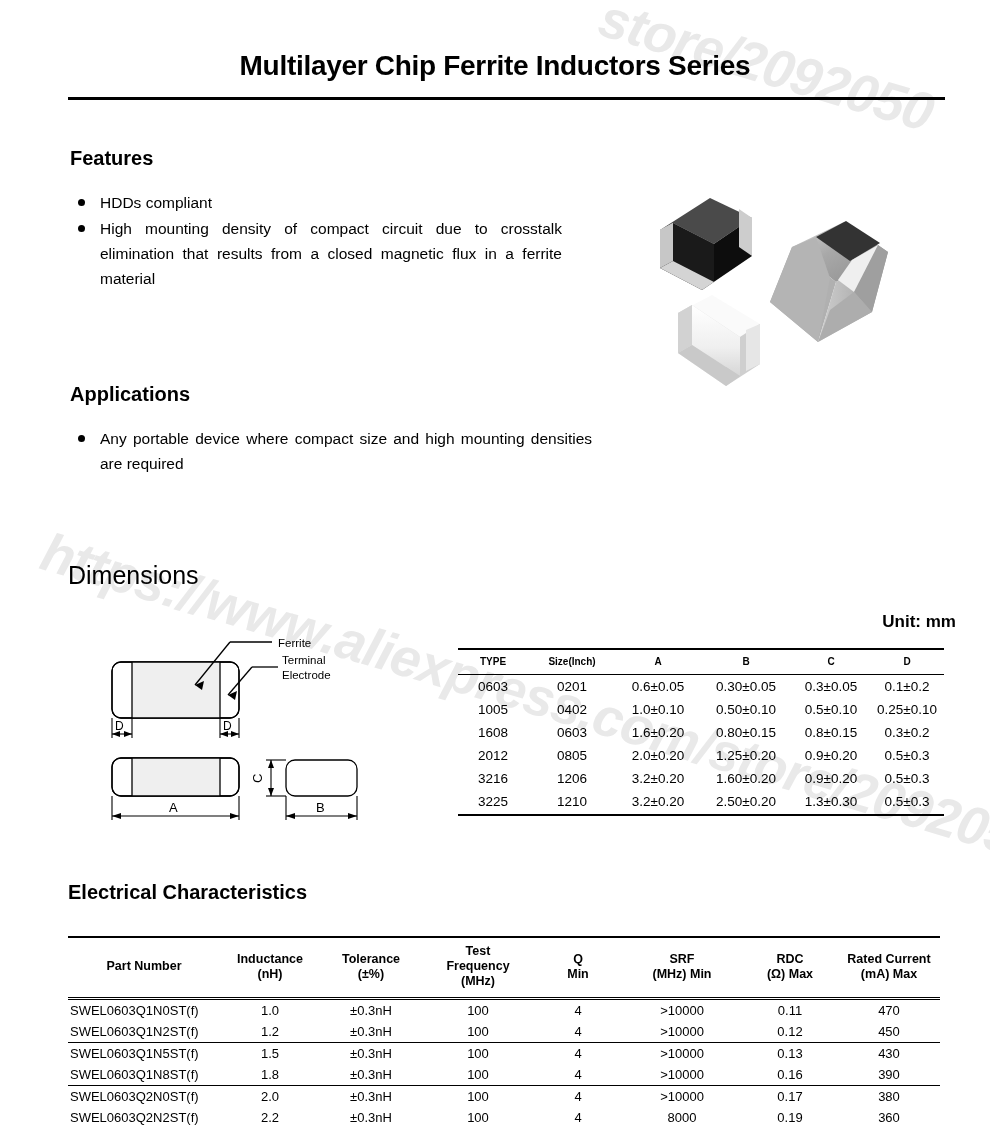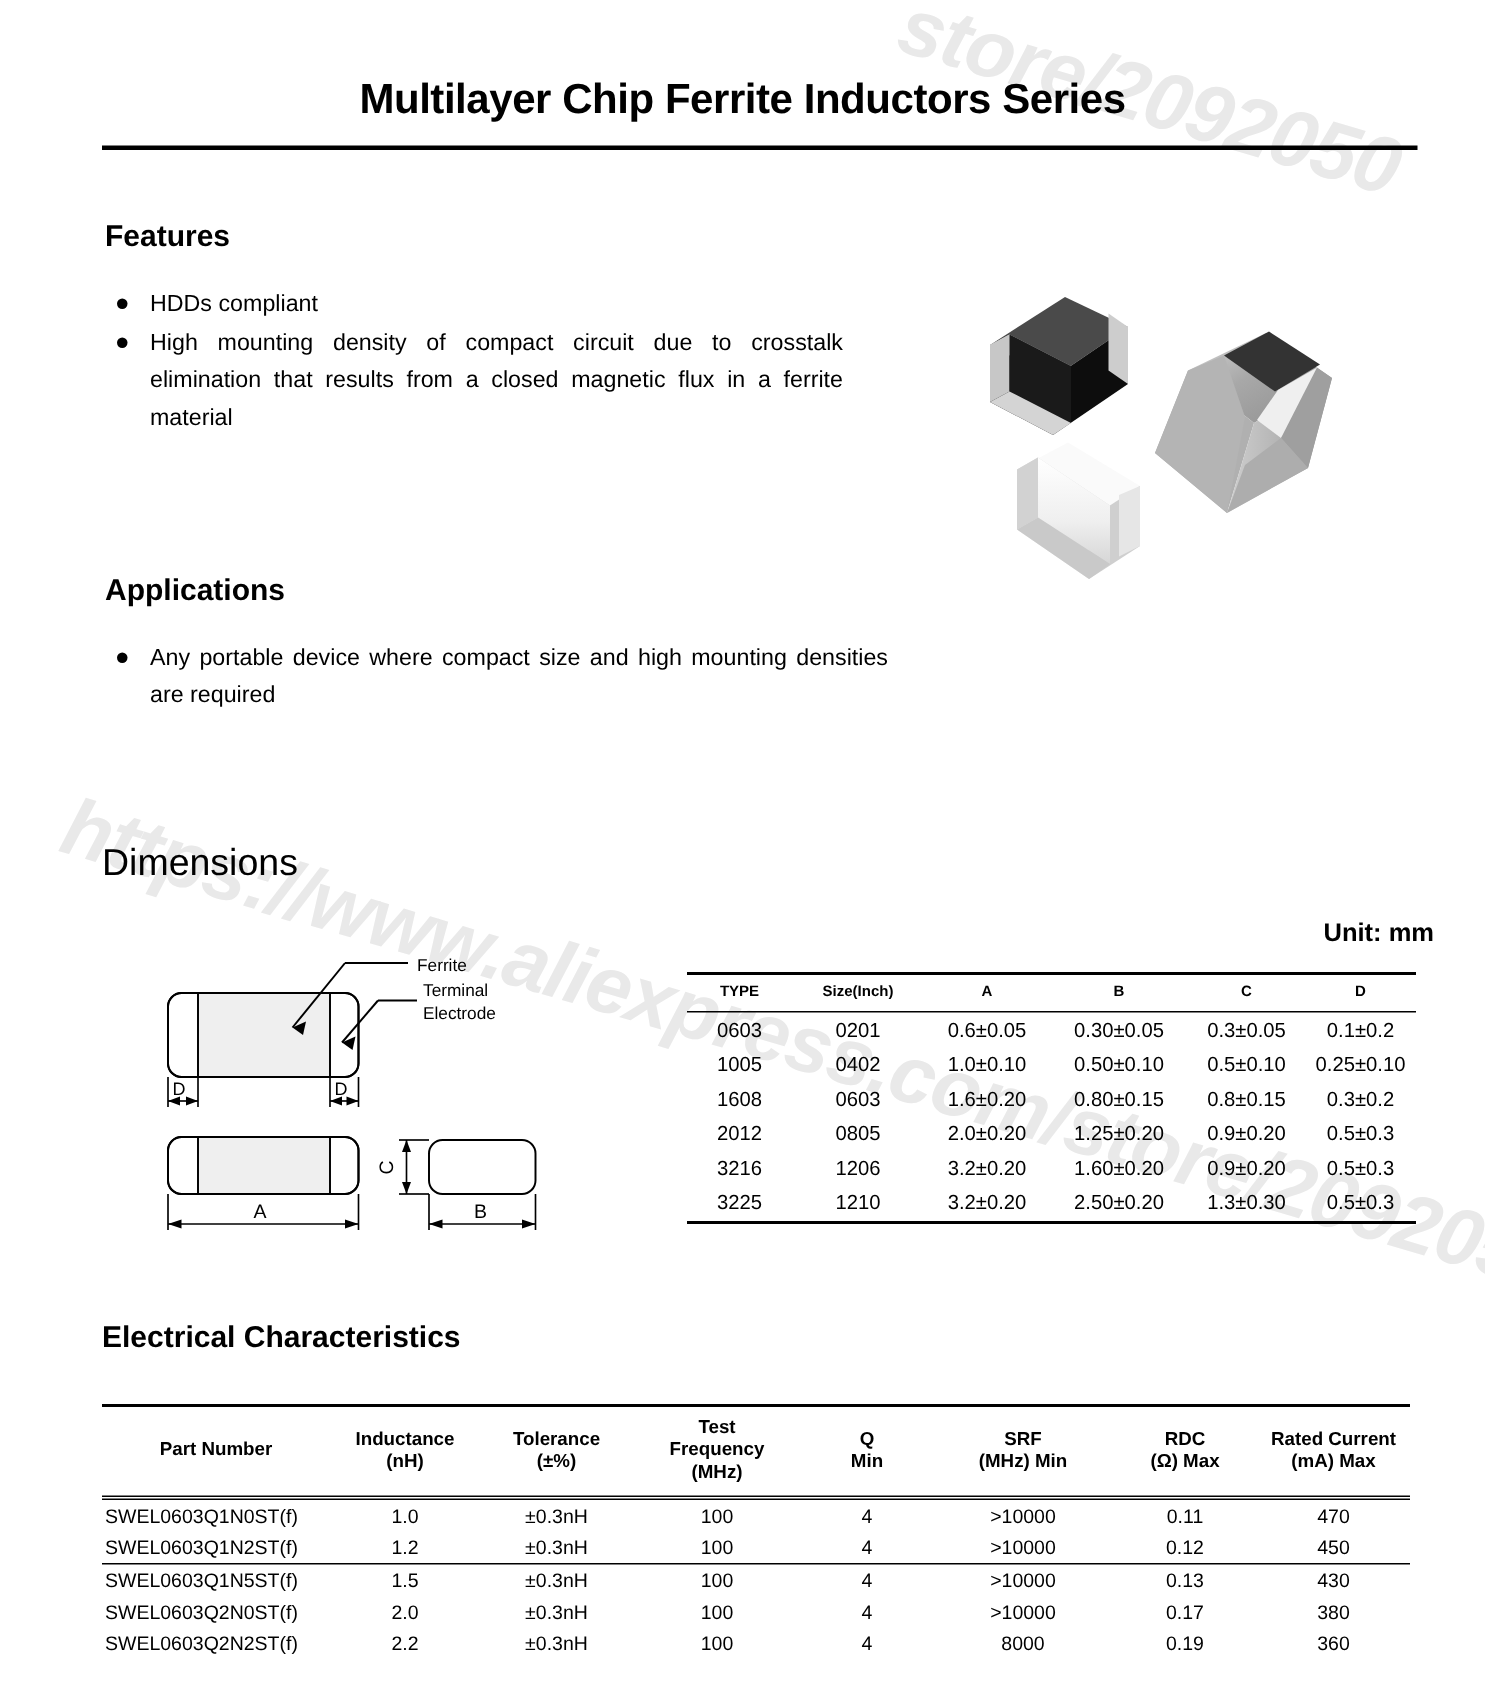--- a/index.html
+++ b/index.html
@@ -543,20 +543,30 @@
       <tr>
         <td class="part">SWEL0603Q1N5ST(f)</td>
         <td>1.5</td>
         <td>±0.3nH</td>
         <td>100</td>
         <td>4</td>
         <td>&gt;10000</td>
         <td>0.13</td>
         <td>430</td>
       </tr>
+      <tr class="grp">
+        <td class="part">SWEL0603Q1N8ST(f)</td>
+        <td>1.8</td>
+        <td>±0.3nH</td>
+        <td>100</td>
+        <td>4</td>
+        <td>&gt;10000</td>
+        <td>0.16</td>
+        <td>390</td>
+      </tr>
       <tr>
         <td class="part">SWEL0603Q2N0ST(f)</td>
         <td>2.0</td>
         <td>±0.3nH</td>
         <td>100</td>
         <td>4</td>
         <td>&gt;10000</td>
         <td>0.17</td>
         <td>380</td>
       </tr>

